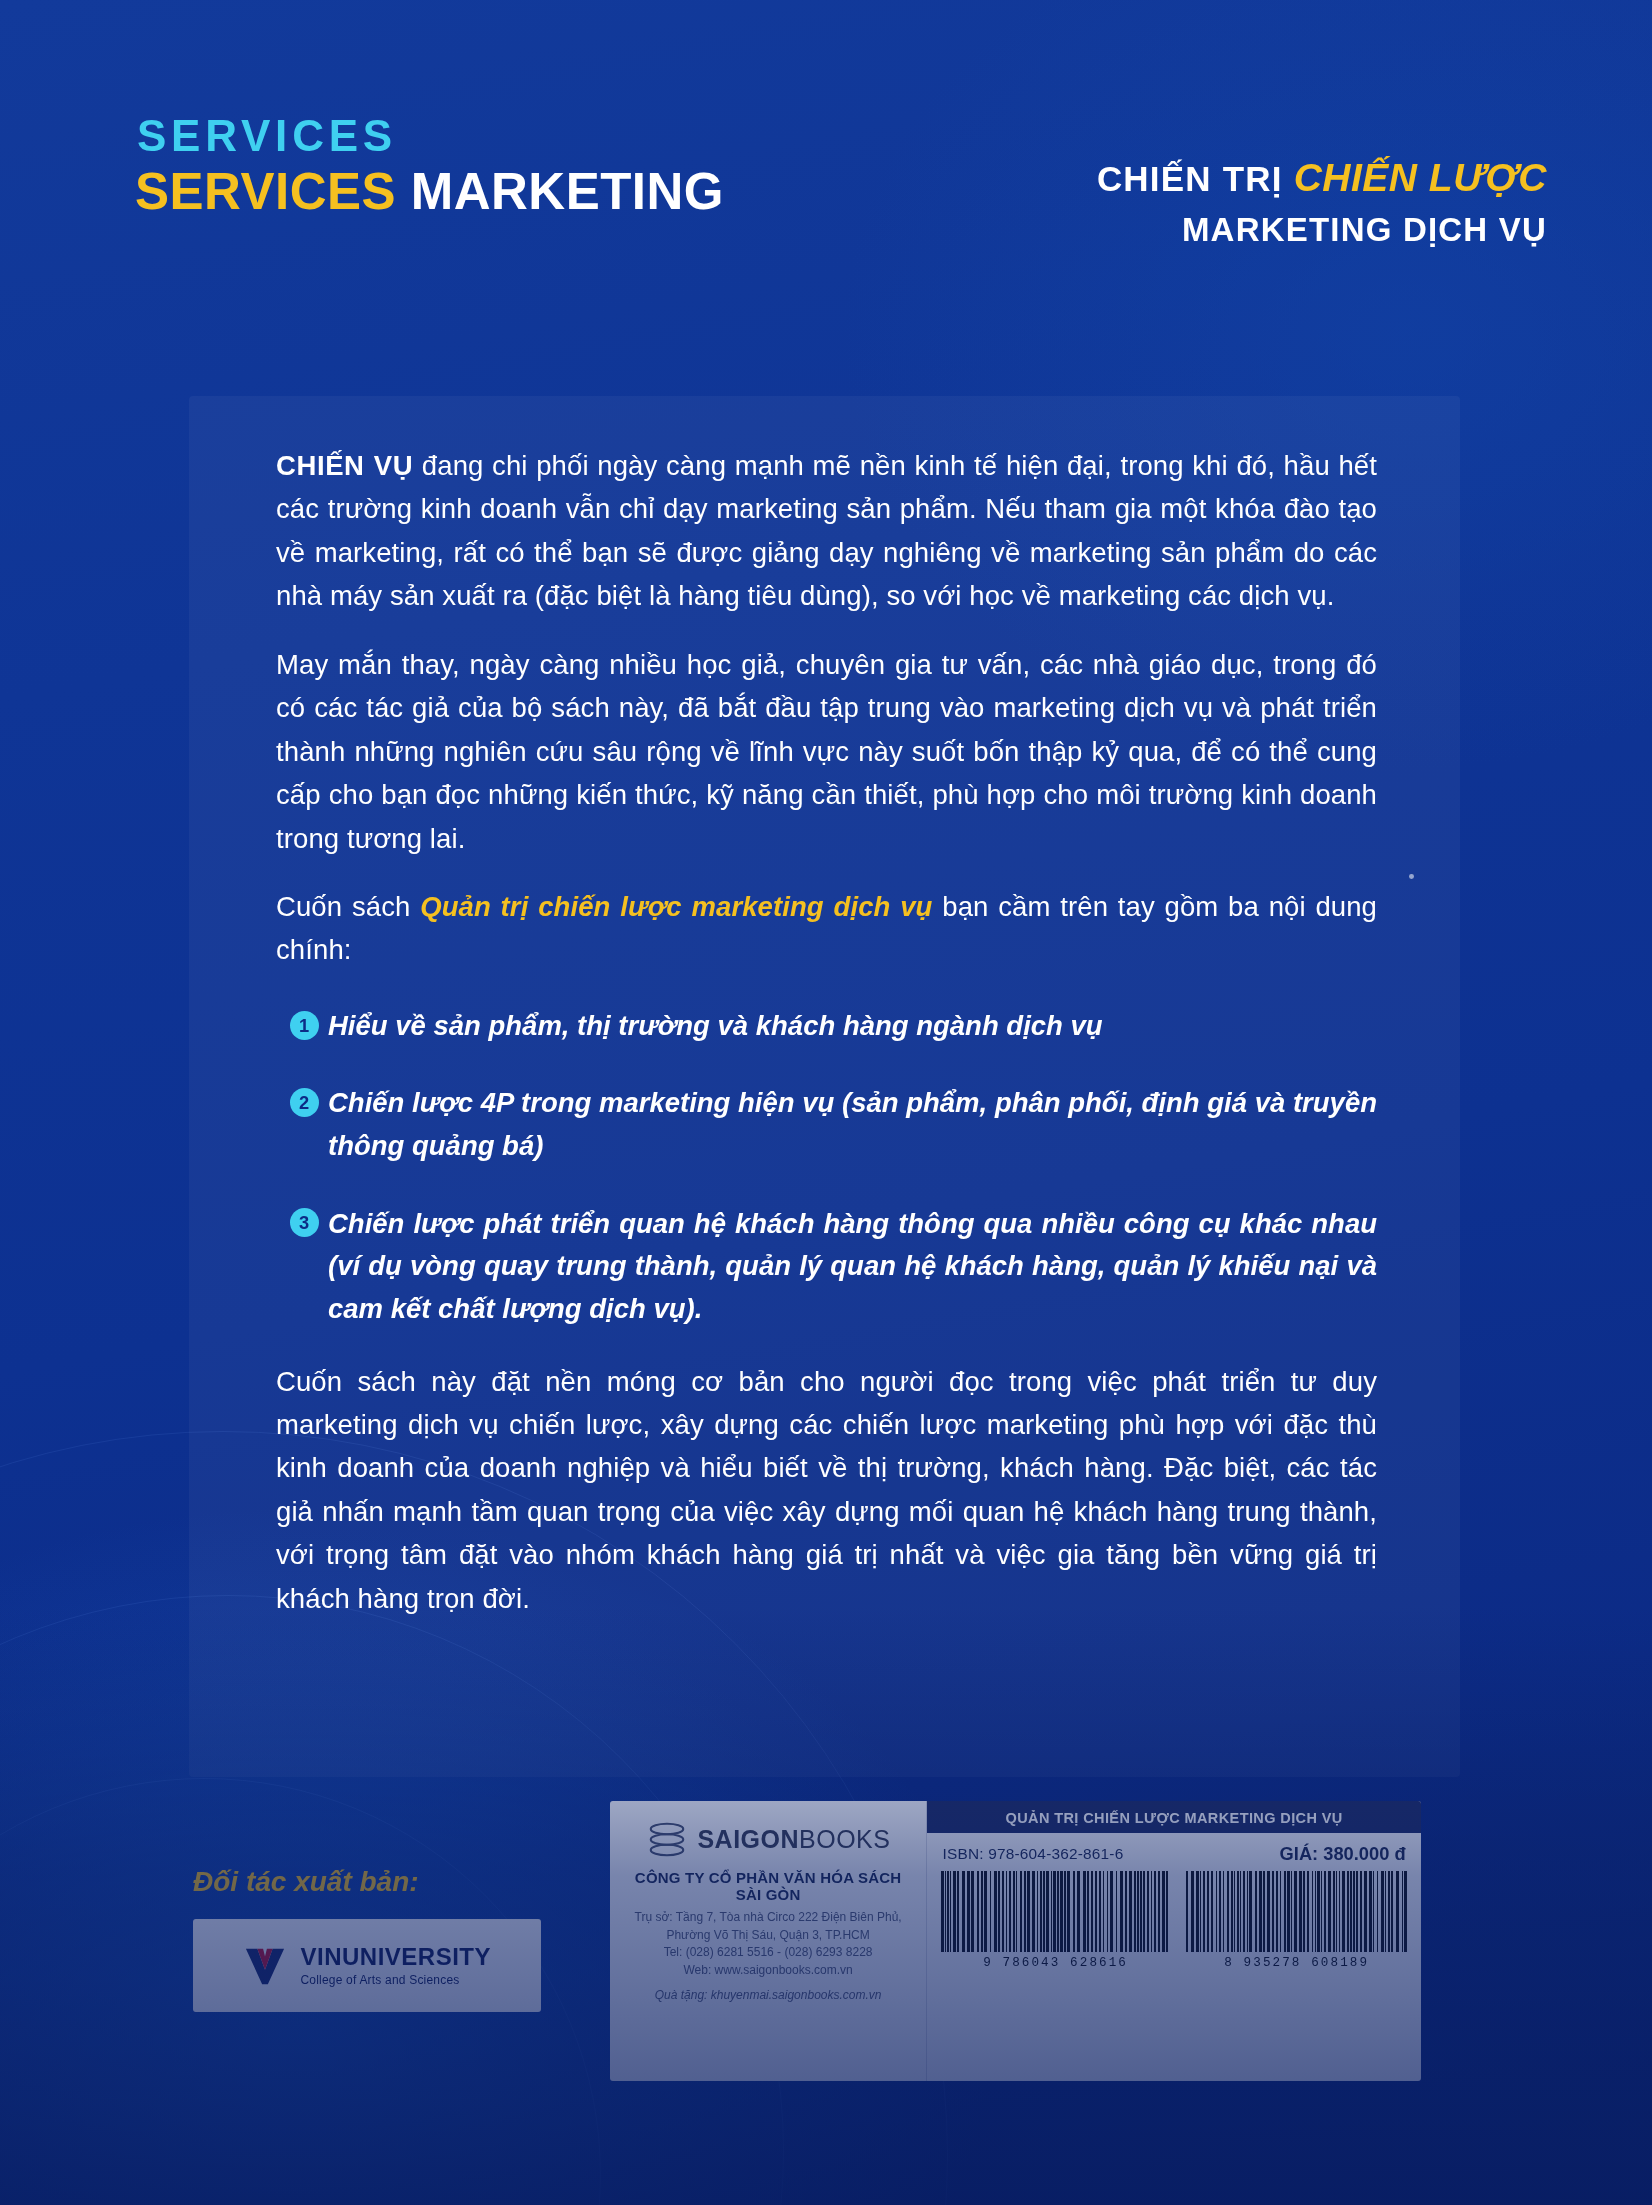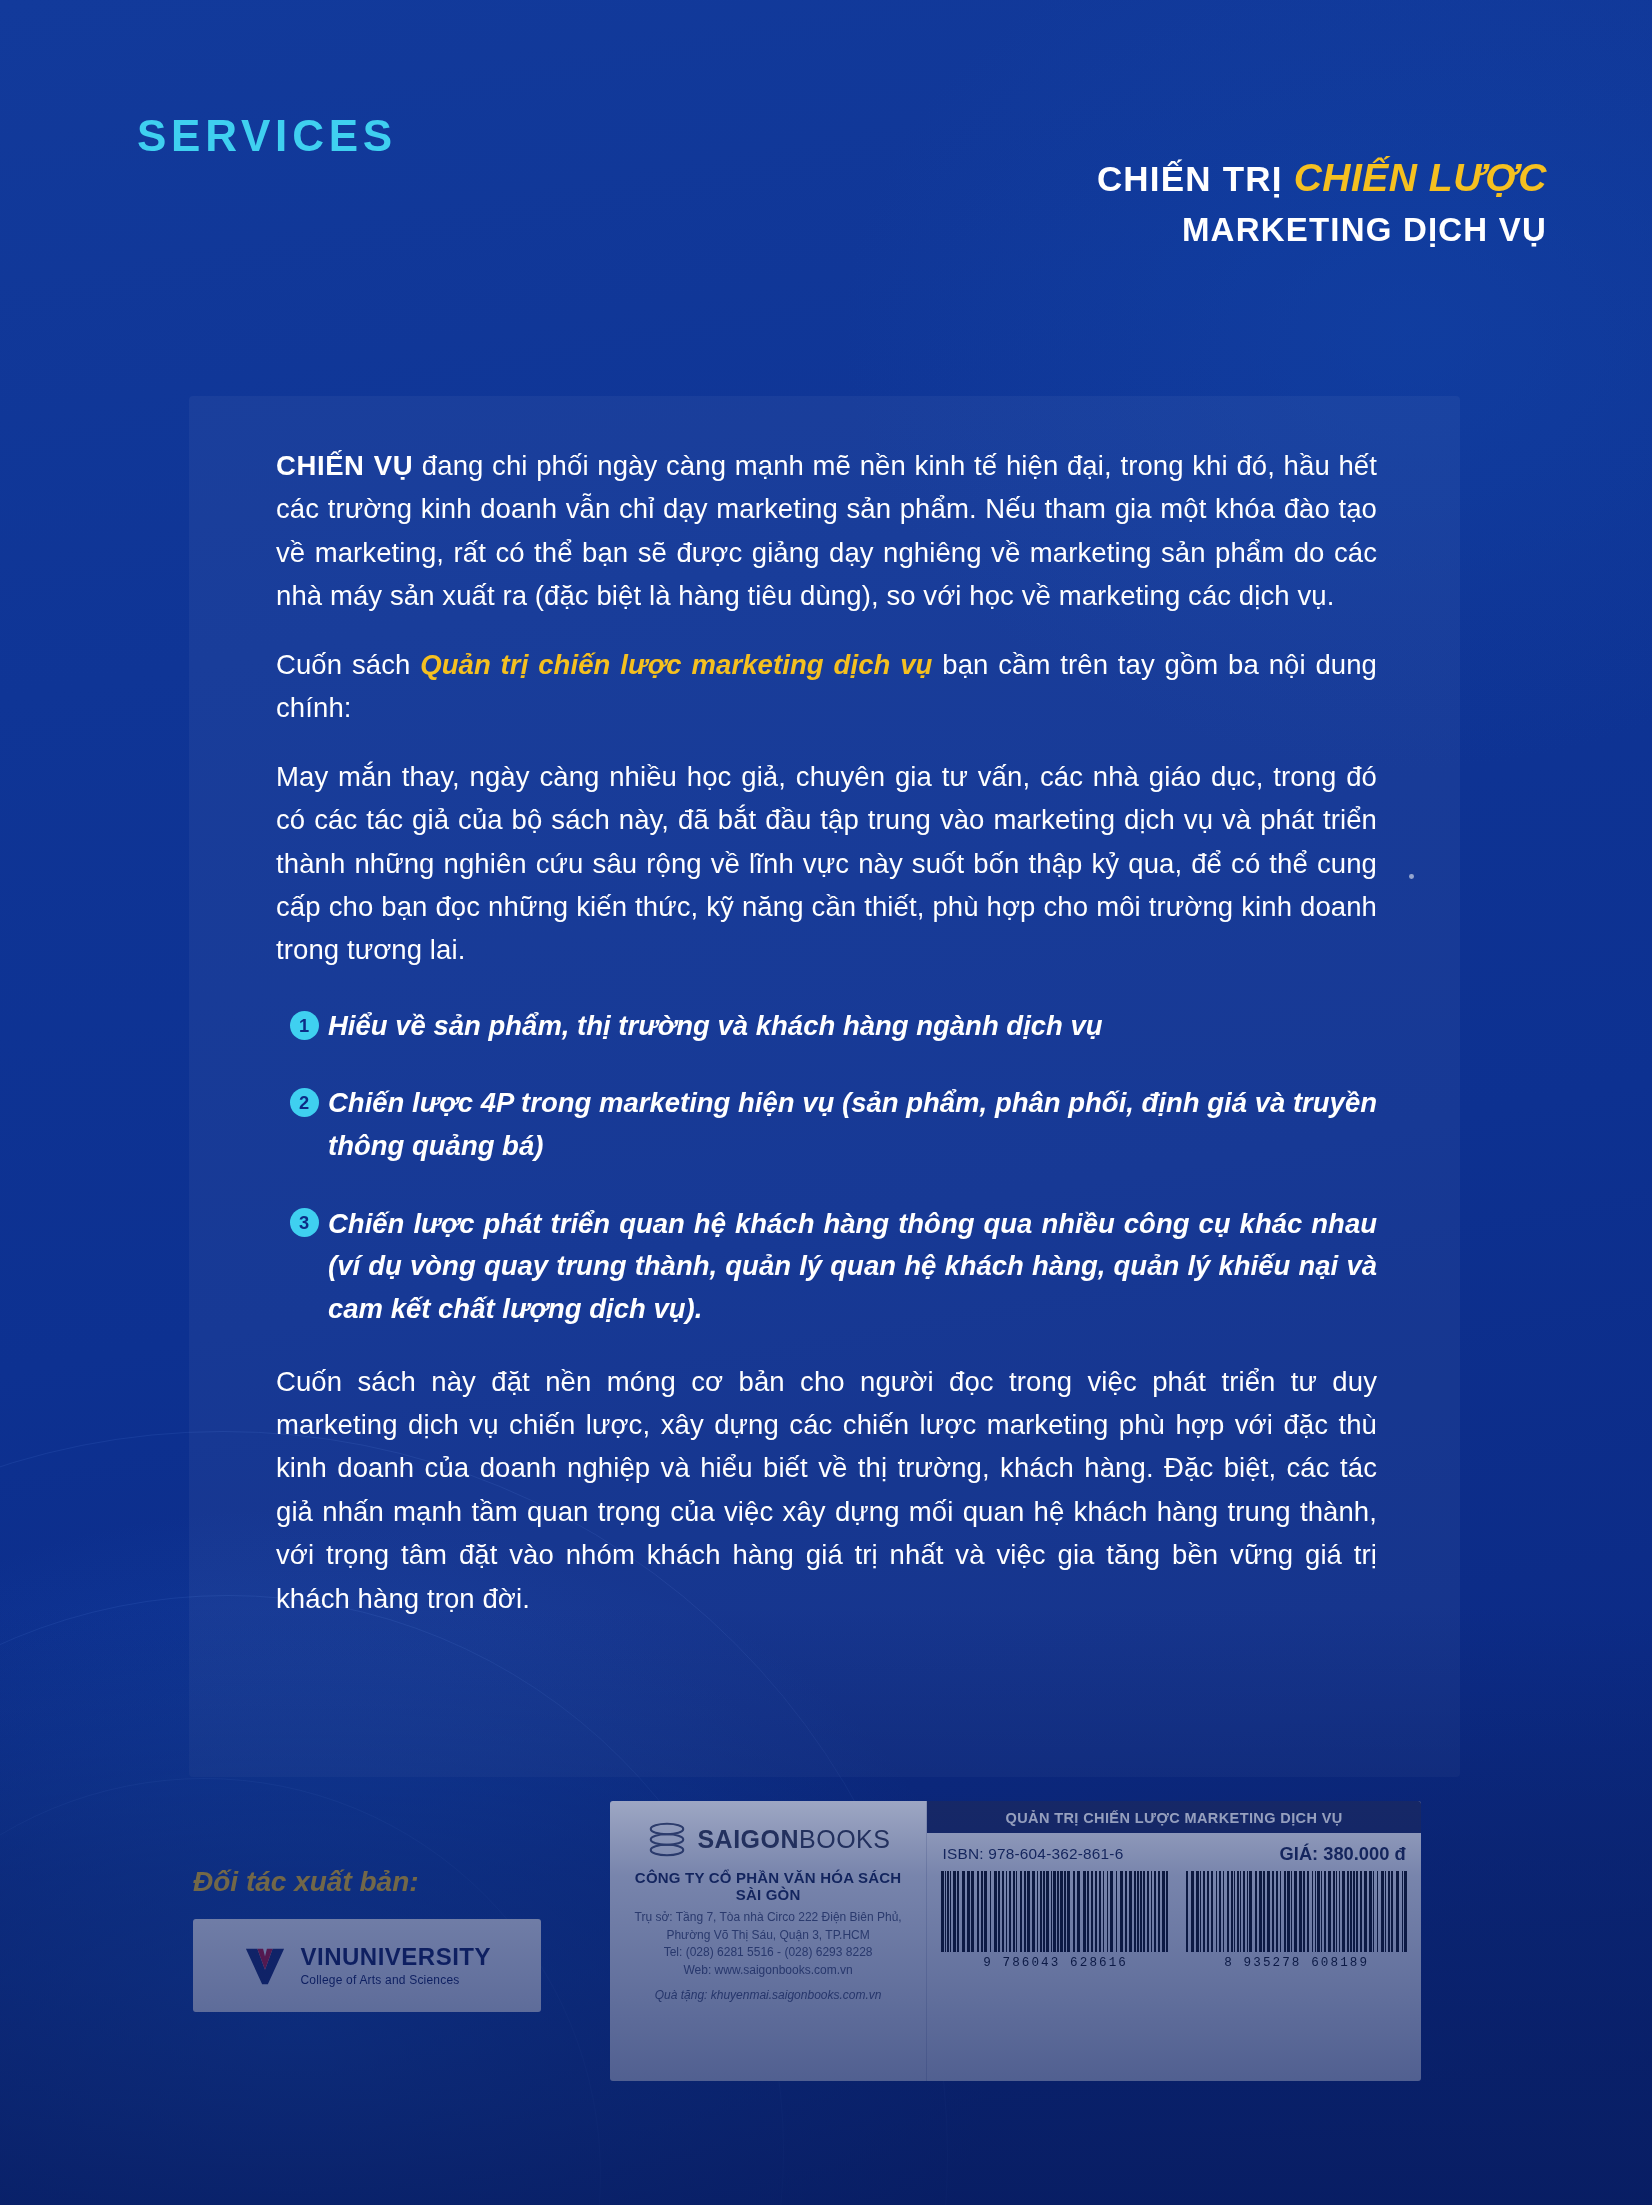--- a/index.html
+++ b/index.html
@@ -316,40 +316,44 @@
 <div class="cover">
 
   <div class="swirl s1"></div>
   <div class="swirl s2"></div>
   <div class="swirl s3"></div>
   <div class="dot-mark"></div>
 
   <div class="header">
     <div class="title-left">
       <div class="textbook">SERVICES</div>
+      <div class="series-line">
+        <span class="yellow">SERVICES</span>
+        <span class="white">MARKETING</span>
+      </div>
     </div>
     <div class="title-right">
       <div class="vn-line1">
         <span>CHIẾN TRỊ</span>
         <span class="em">CHIẾN LƯỢC</span>
       </div>
       <div class="vn-line2">MARKETING DỊCH VỤ</div>
     </div>
   </div>
 
   <div class="panel"></div>
 
   <div class="blurb">
     <p>
       <span class="lead">CHIẾN VỤ</span><span> đang chi phối ngày càng mạnh mẽ nền kinh tế hiện đại, trong khi đó, hầu hết các trường kinh doanh vẫn chỉ dạy marketing sản phẩm. Nếu tham gia một khóa đào tạo về marketing, rất có thể bạn sẽ được giảng dạy nghiêng về marketing sản phẩm do các nhà máy sản xuất ra (đặc biệt là hàng tiêu dùng), so với học về marketing các dịch vụ.</span>
     </p>
+    <p>May mắn thay, ngày càng nhiều học giả, chuyên gia tư vấn, các nhà giáo dục, trong đó có các tác giả của bộ sách này, đã bắt đầu tập trung vào marketing dịch vụ và phát triển thành những nghiên cứu sâu rộng về lĩnh vực này suốt bốn thập kỷ qua, để có thể cung cấp cho bạn đọc những kiến thức, kỹ năng cần thiết, phù hợp cho môi trường kinh doanh trong tương lai.</p>
     <p>
       <span>Cuốn sách </span><span class="hl">Quản trị chiến lược marketing dịch vụ</span><span> bạn cầm trên tay gồm ba nội dung chính:</span>
     </p>
-    <p>May mắn thay, ngày càng nhiều học giả, chuyên gia tư vấn, các nhà giáo dục, trong đó có các tác giả của bộ sách này, đã bắt đầu tập trung vào marketing dịch vụ và phát triển thành những nghiên cứu sâu rộng về lĩnh vực này suốt bốn thập kỷ qua, để có thể cung cấp cho bạn đọc những kiến thức, kỹ năng cần thiết, phù hợp cho môi trường kinh doanh trong tương lai.</p>
 
     <div class="bullets">
       <div class="bullet">
         <span class="num">1</span>
         <span>Hiểu về sản phẩm, thị trường và khách hàng ngành dịch vụ</span>
       </div>
       <div class="bullet">
         <span class="num">2</span>
         <span>Chiến lược 4P trong marketing hiện vụ (sản phẩm, phân phối, định giá và truyền thông quảng bá)</span>
       </div>

